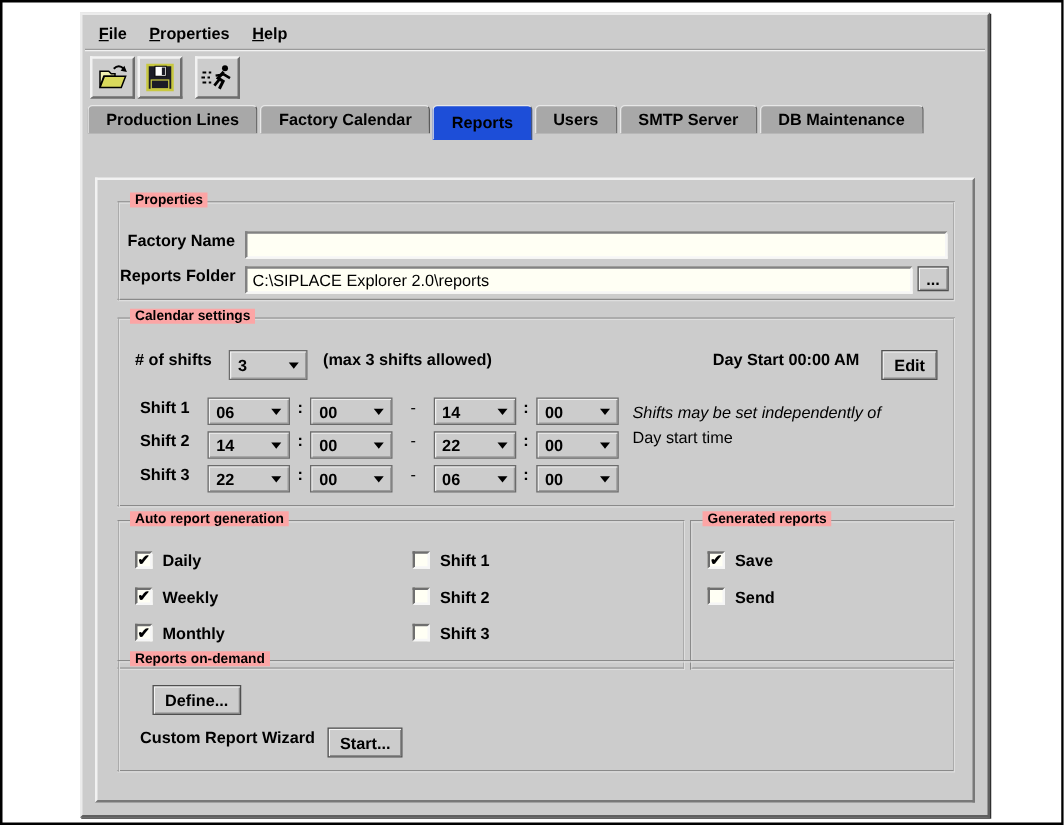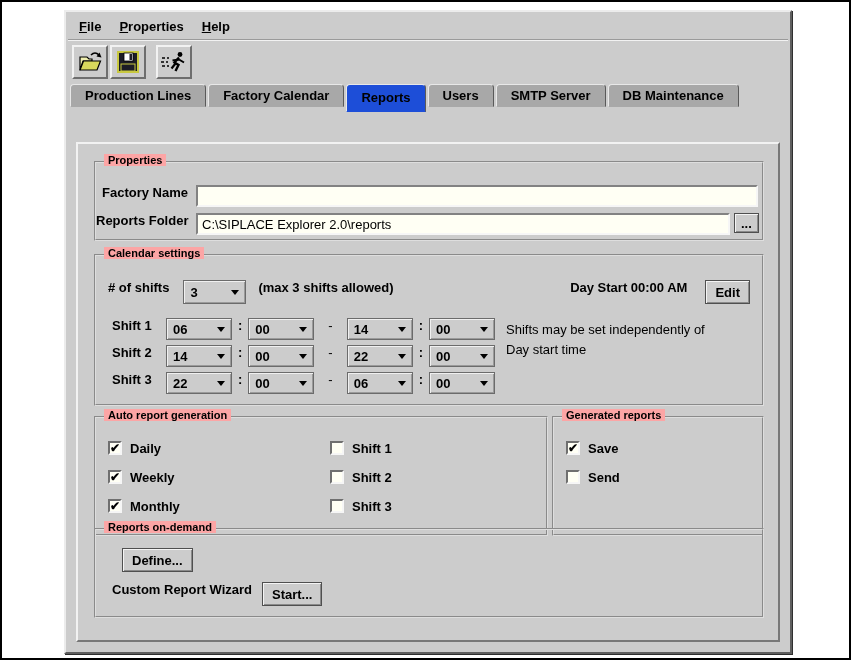--- a/index.html
+++ b/index.html
@@ -234,21 +234,21 @@
               <span class="arrow"></span>
             </div>
           <span class="lbl" style="margin:0 6px;">:</span>
           <div class="combo" style="width:66px;">
               <span class="val">00</span>
               <span class="arrow"></span>
             </div>
         </div>
 
         <div style="position:absolute;left:410px;top:64px;width:255px;">
-          <div class="plain" style="line-height:20px;">Shifts may be set independently of</div>
+          <div class="plain" style="line-height:20px;font-style:italic;">Shifts may be set independently of</div>
           <div class="plain" style="line-height:20px;">Day start time</div>
         </div>
       </div>
 
       <div class="group" style="left:16px;top:272px;width:454px;height:120px;">
         <span class="group-title">Auto report generation</span>
         <div class="row cb-row" style="left:12px;top:20px;">
           <span class="cb checked">
               <span class="mark">✔</span>
             </span>

